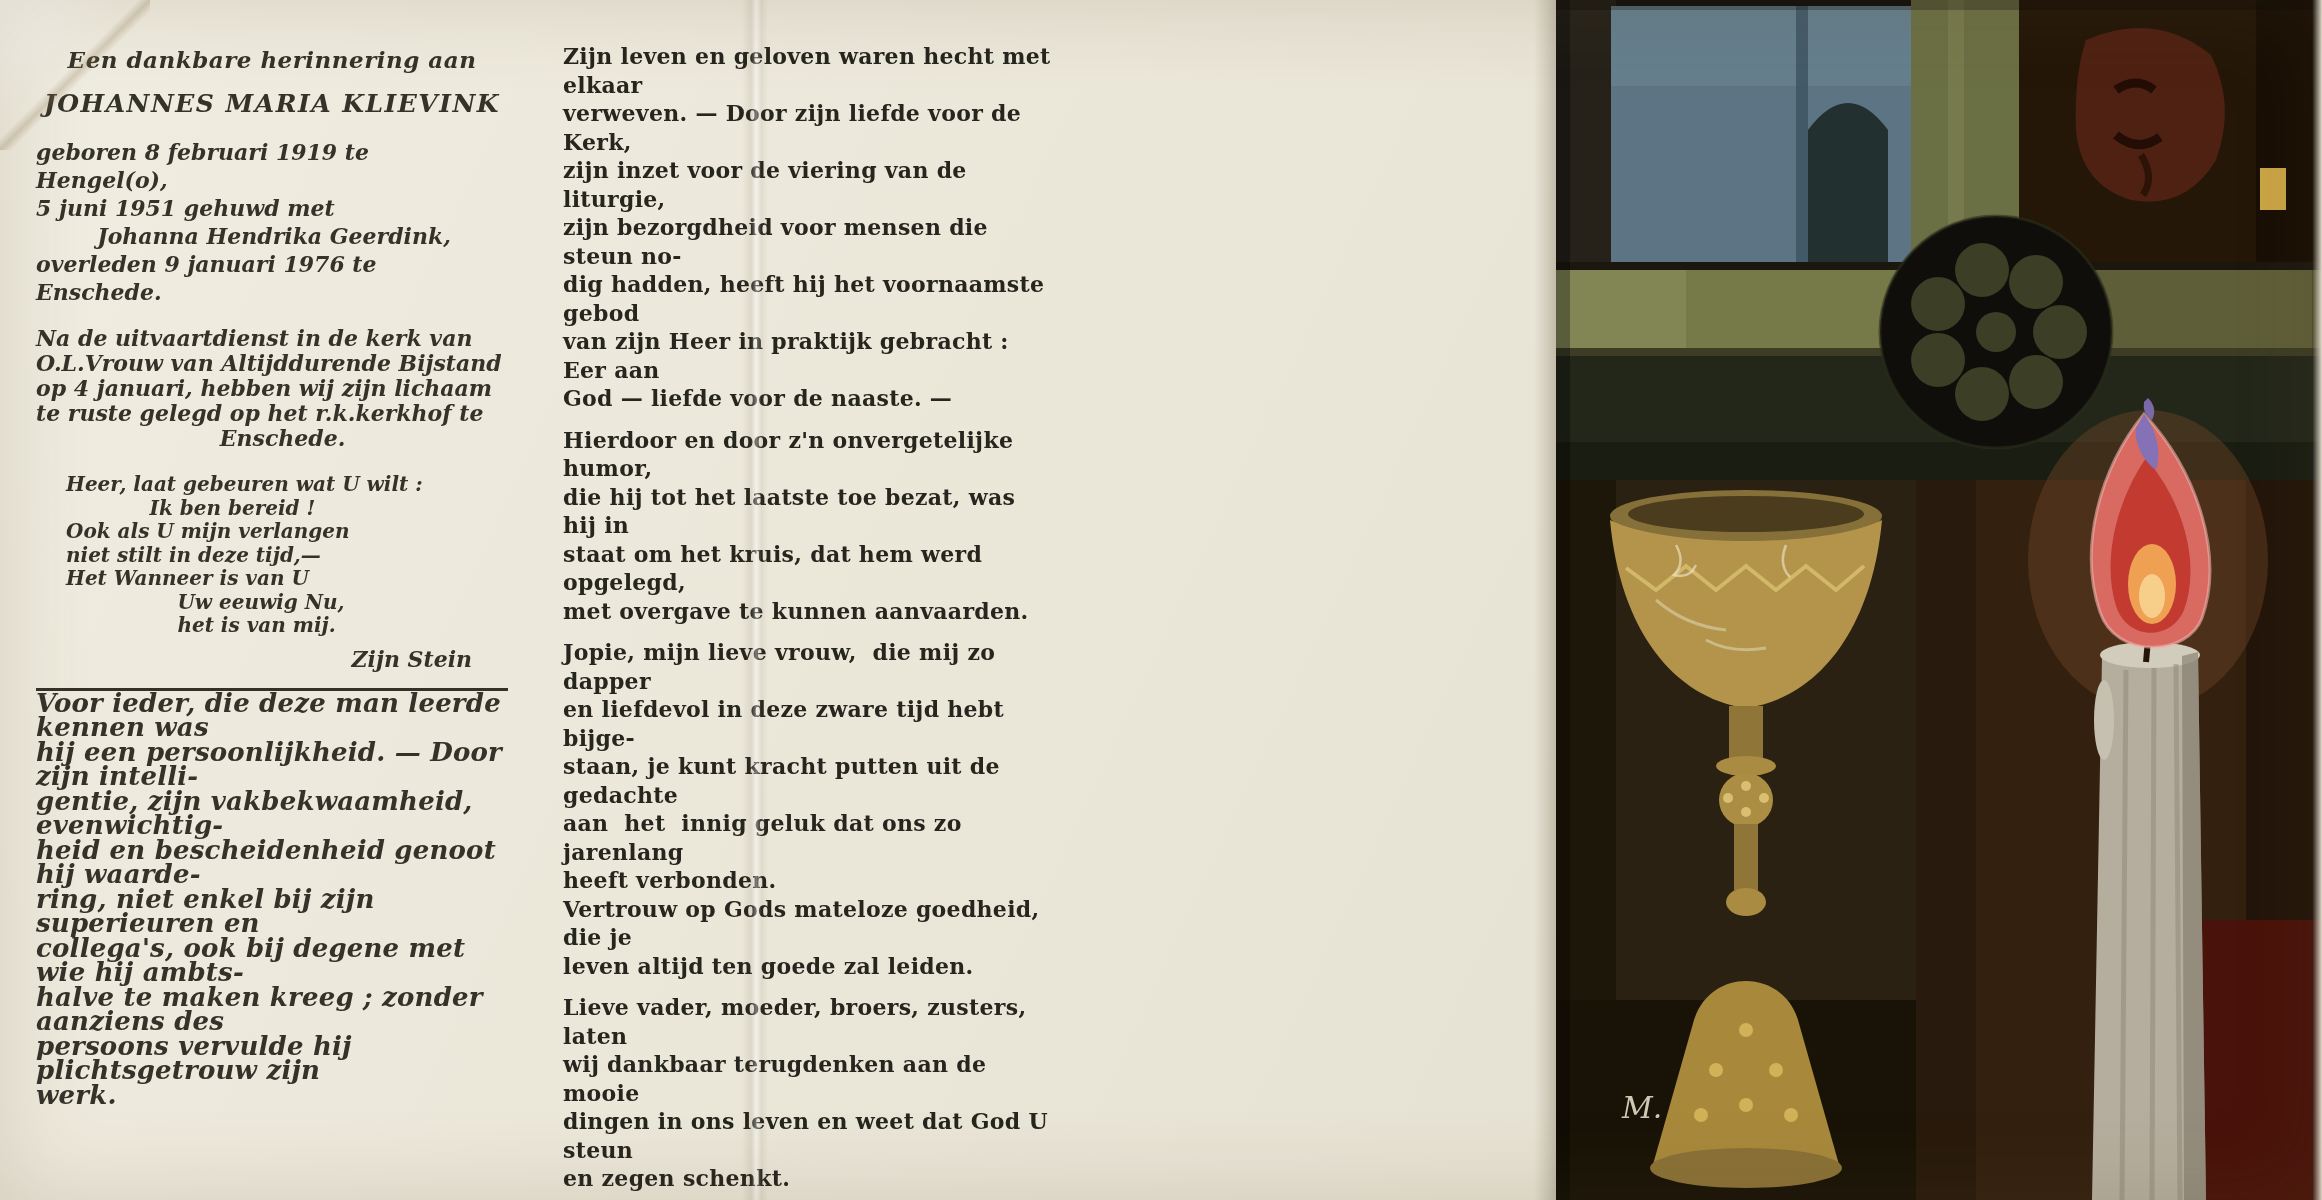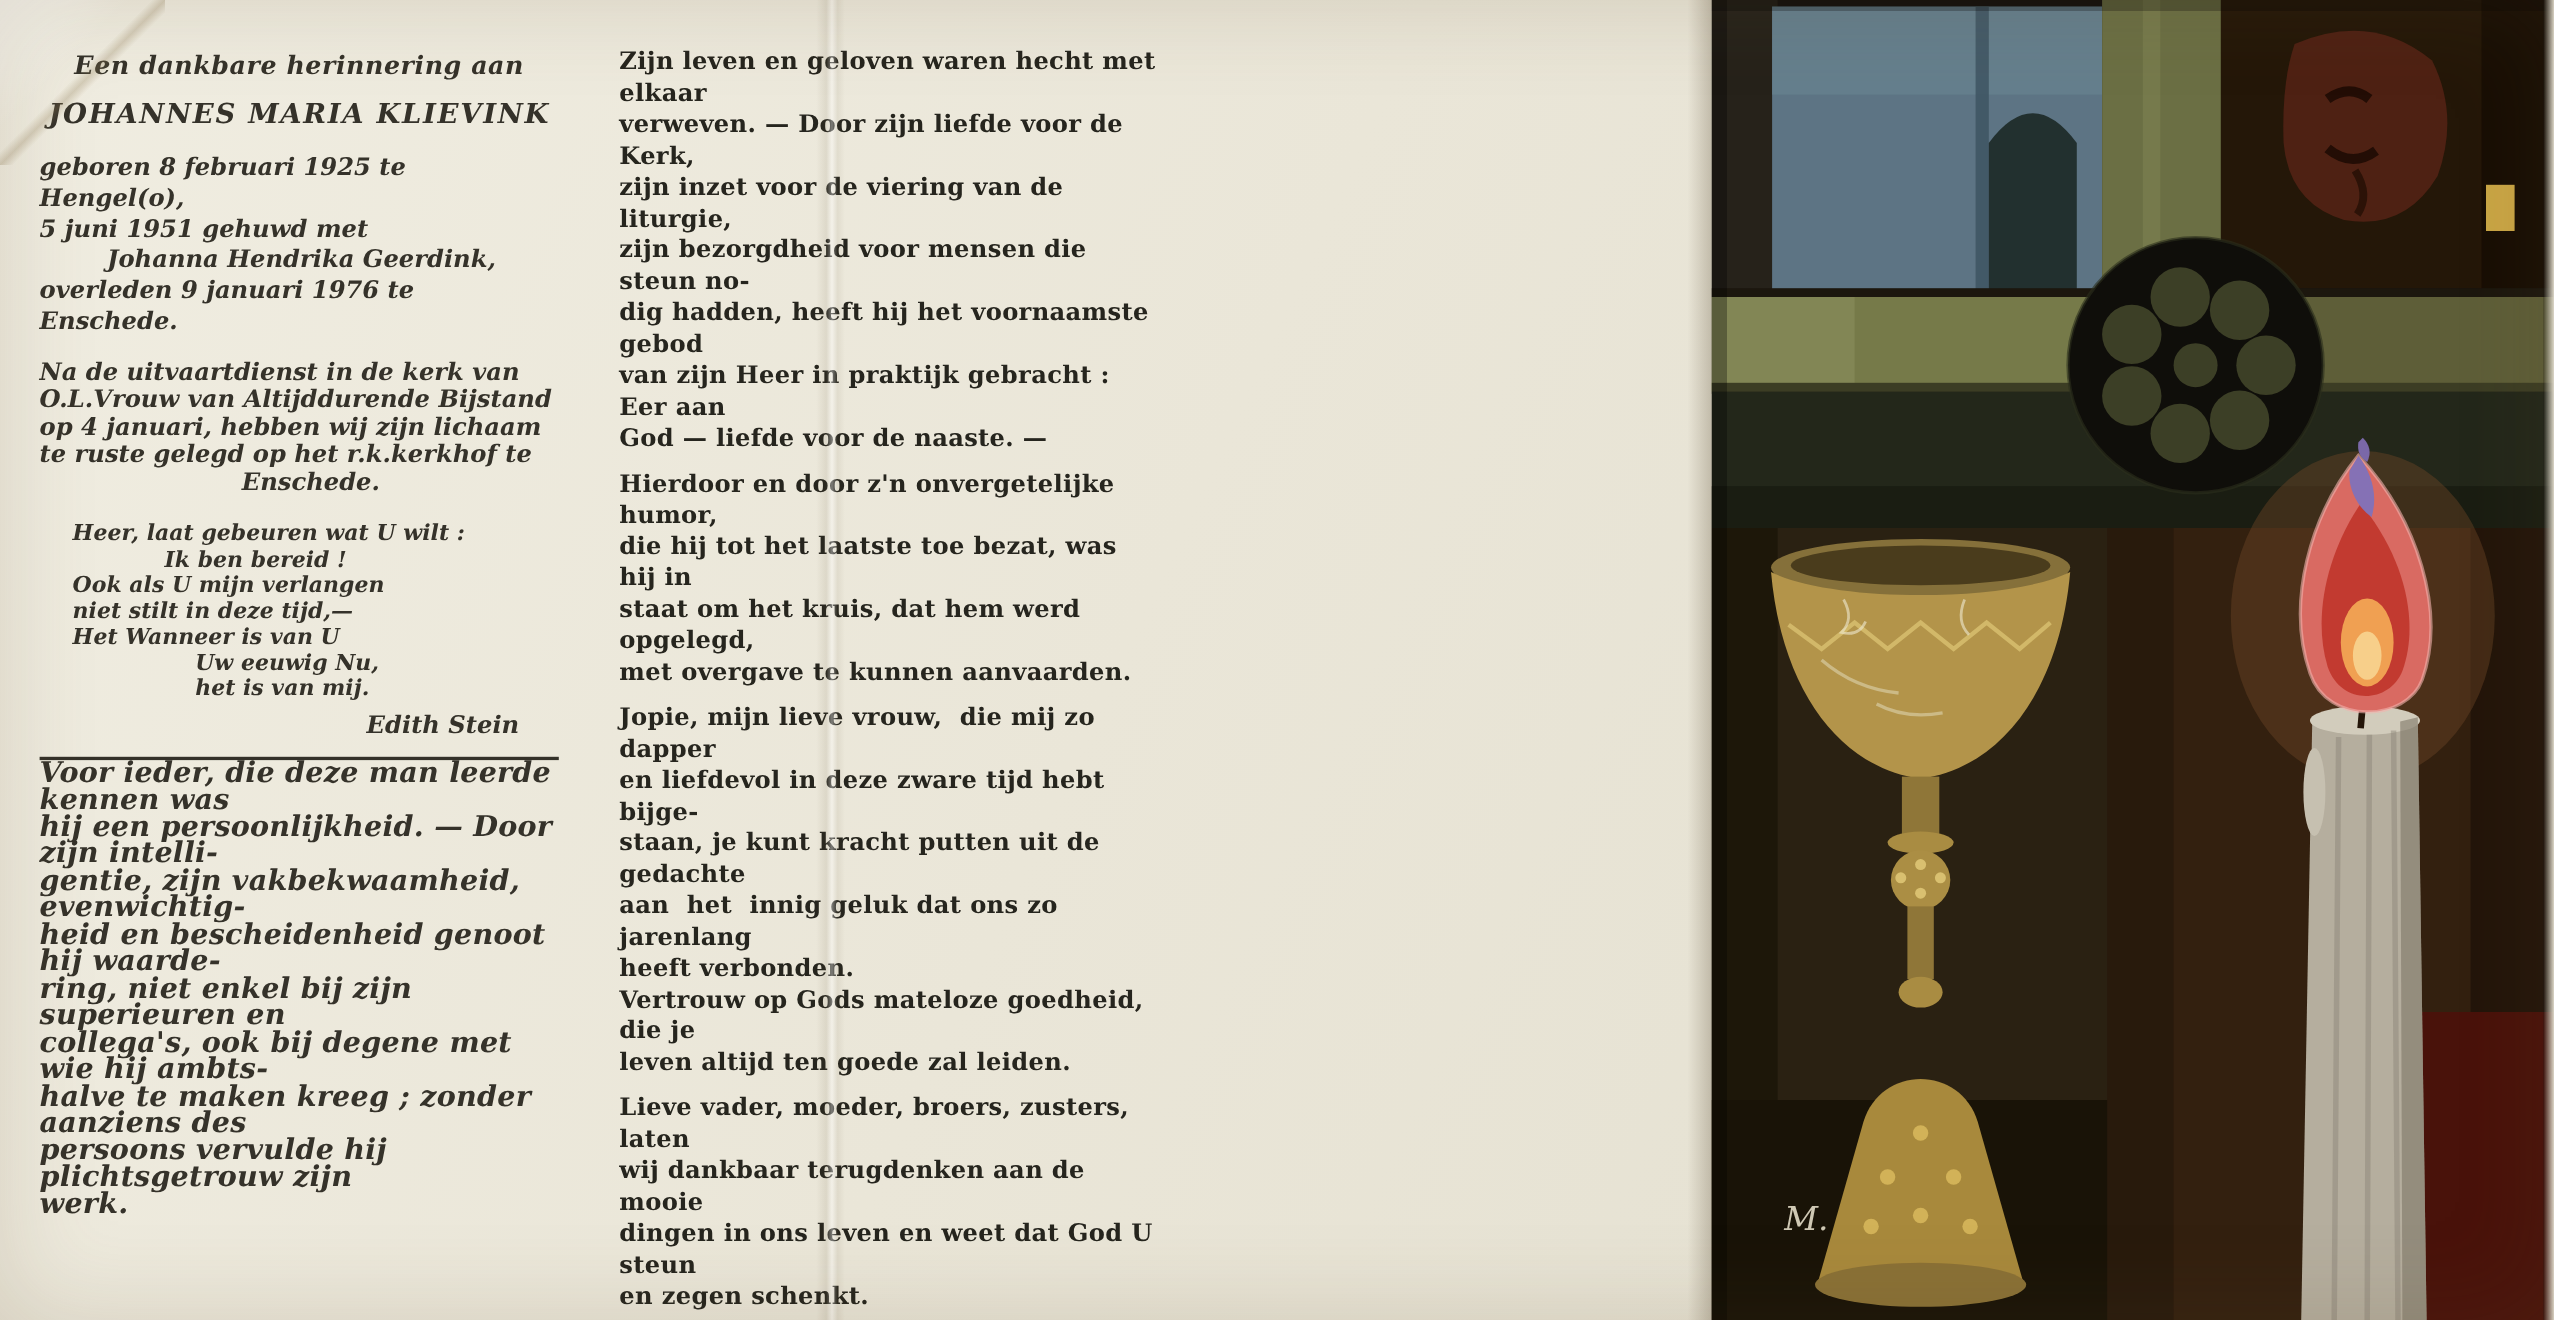--- a/index.html
+++ b/index.html
@@ -37,37 +37,37 @@
   .vignette{inset:0;box-shadow:inset 0 0 90px rgba(100,80,45,.18);}
 </style>
 </head>
 <body>
 
 <div class="scan">
 
   <section class="panel panel-left">
     <div class="intro">Een dankbare herinnering aan</div>
     <div class="name">JOHANNES MARIA KLIEVINK</div>
-    <div class="block bio">geboren 8 februari 1925 te Hengel(o),
+    <div class="block bio">geboren 8 februari 1919 te Hengel(o),
 5 juni 1951 gehuwd met
         Johanna Hendrika Geerdink,
 overleden 9 januari 1976 te Enschede.</div>
     <div class="block funeral">Na de uitvaartdienst in de kerk van
 O.L.Vrouw van Altijddurende Bijstand
 op 4 januari, hebben wij zijn lichaam
 te ruste gelegd op het r.k.kerkhof te
                         Enschede.</div>
     <div class="block poem">Heer, laat gebeuren wat U wilt :
             Ik ben bereid !
 Ook als U mijn verlangen
 niet stilt in deze tijd,—
 Het Wanneer is van U
                 Uw eeuwig Nu,
                 het is van mij.</div>
-    <div class="poem-author">Edith Stein</div>
+    <div class="poem-author">Zijn Stein</div>
     <hr class="rule">
     <div class="block tribute">Voor ieder, die deze man leerde kennen was
 hij een persoonlijkheid. — Door zijn intelli-
 gentie, zijn vakbekwaamheid, evenwichtig-
 heid en bescheidenheid genoot hij waarde-
 ring, niet enkel bij zijn superieuren en
 collega's, ook bij degene met wie hij ambts-
 halve te maken kreeg ; zonder aanziens des
 persoons vervulde hij plichtsgetrouw zijn
 werk.</div>

